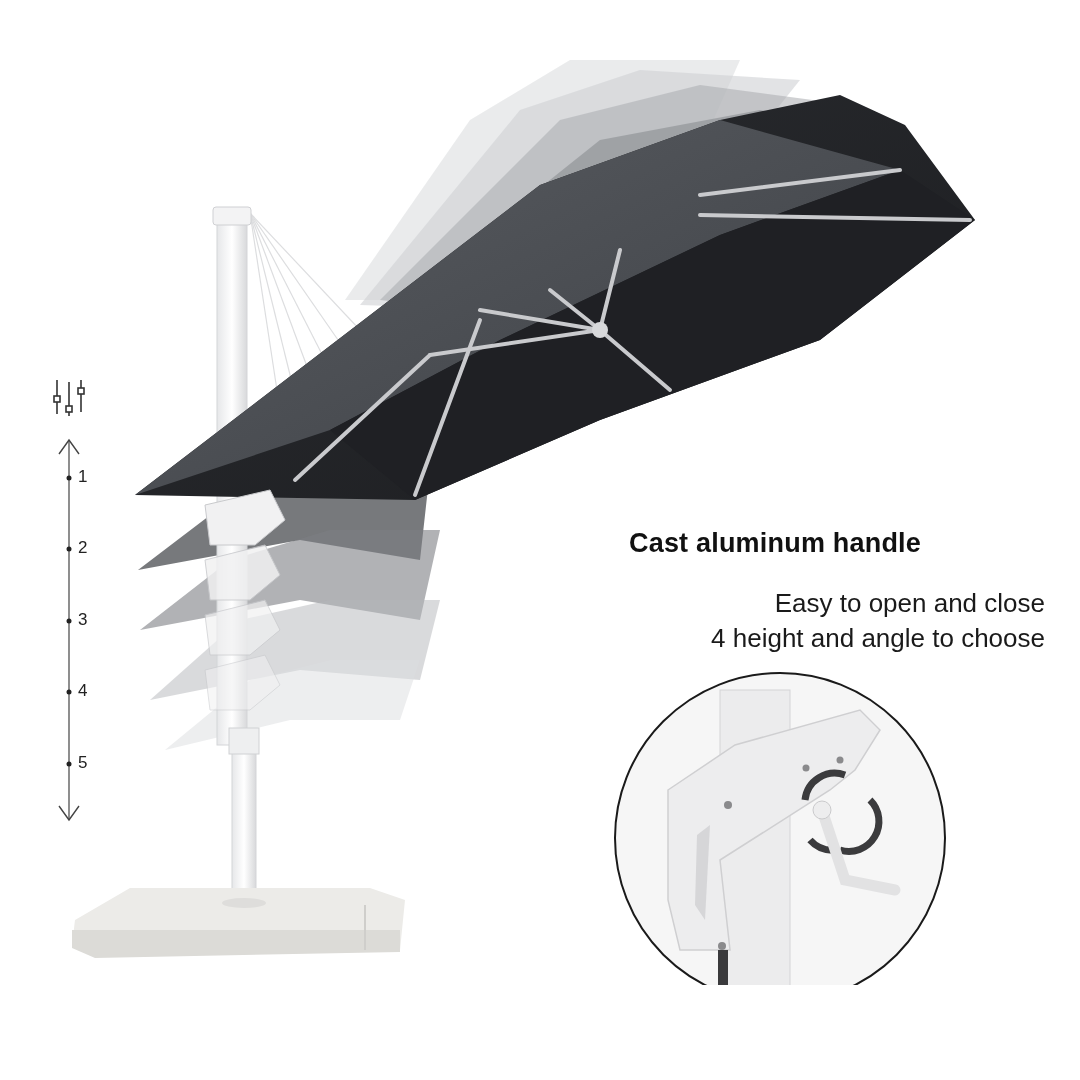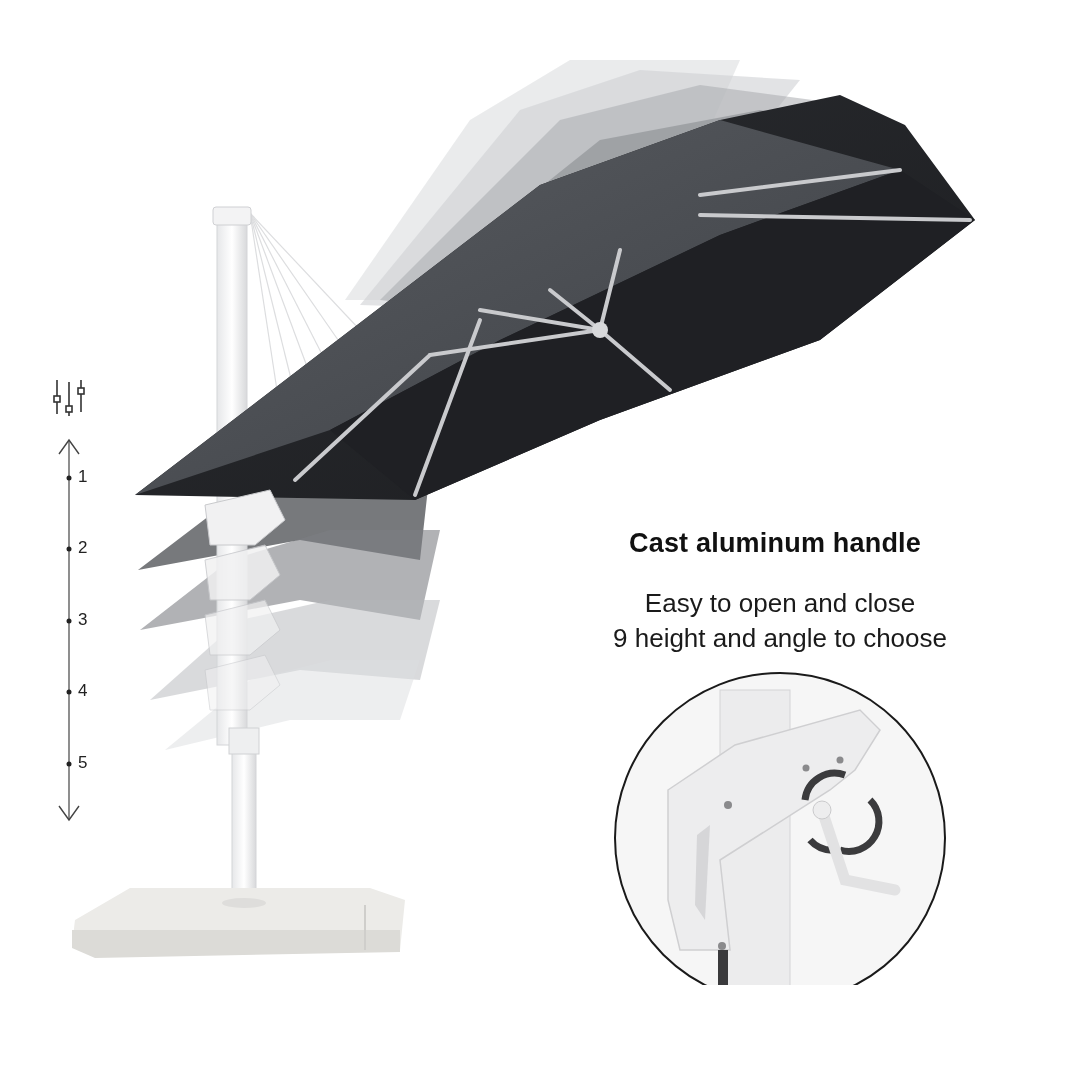--- a/index.html
+++ b/index.html
@@ -1,19 +1,19 @@
 <!DOCTYPE html>
 <html><head>
   <meta charset="utf-8">
   <style>
     html, body { margin: 0; padding: 0; background: #ffffff; }
     body { width: 1080px; height: 1080px; position: relative; overflow: hidden; font-family: "Liberation Sans", sans-serif; }
     .abs { position: absolute; }
     .headline { left: 510px; top: 528px; width: 530px; text-align: center; font-weight: bold; font-size: 27px; color: #111111; letter-spacing: 0.2px; }
-    .subline { width: 530px; left: 515px; text-align: center; font-size: 26px; color: #1a1a1a; }
+    .subline { width: 530px; left: 515px; text-align: right; font-size: 26px; color: #1a1a1a; }
     .sub1 { top: 588px; }
     .sub2 { top: 623px; }
     .scale-label { font-size: 17px; color: #222; }
     svg { position: absolute; left: 0; top: 0; }
   </style>
 </head>
 <body>
 
 <svg width="1080" height="1080" viewBox="0 0 1080 1080">
   <defs>
@@ -141,13 +141,13 @@
   </svg>
   <span class="abs scale-label" style="left:78px;top:467px;">1</span>
   <span class="abs scale-label" style="left:78px;top:538px;">2</span>
   <span class="abs scale-label" style="left:78px;top:610px;">3</span>
   <span class="abs scale-label" style="left:78px;top:681px;">4</span>
   <span class="abs scale-label" style="left:78px;top:753px;">5</span>
 </div>
 
 <div class="abs headline">Cast aluminum handle</div>
 <div class="abs subline sub1">Easy to open and close</div>
-<div class="abs subline sub2">9 height and angle to choose</div>
+<div class="abs subline sub2">4 height and angle to choose</div>
 
 </body></html>

